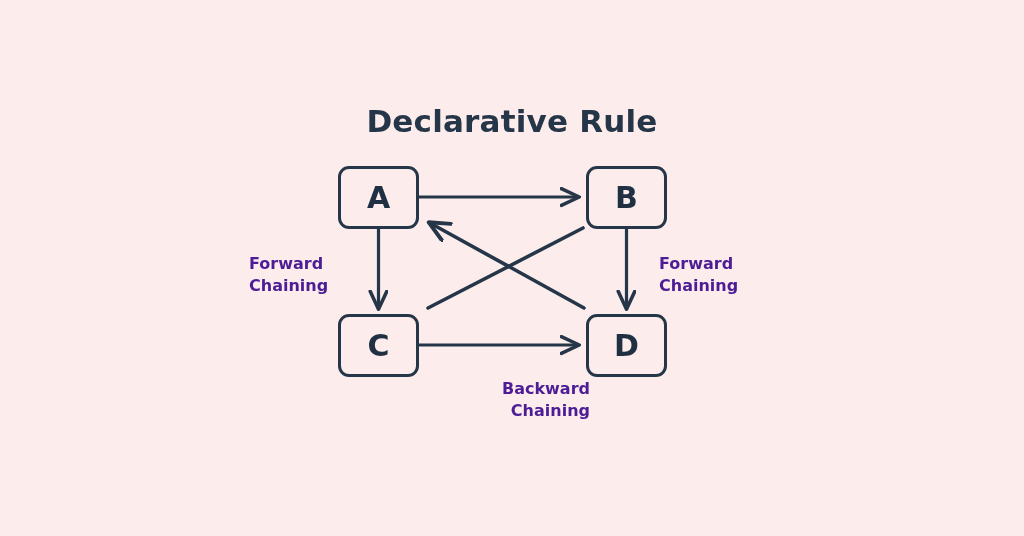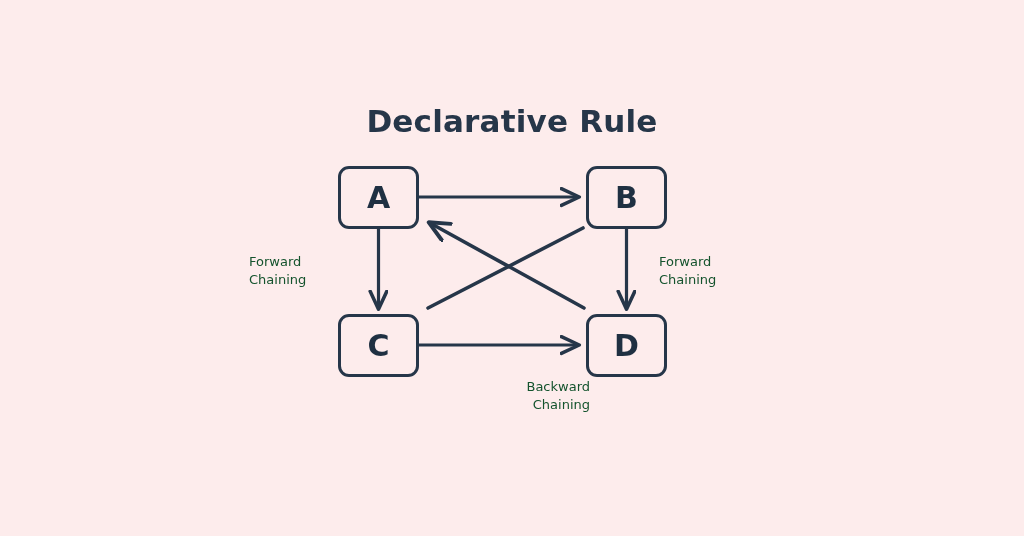--- a/index.html
+++ b/index.html
@@ -56,23 +56,23 @@
     line-height: 1;
     font-family: "DejaVu Sans", "Liberation Sans", sans-serif;
   }
   #node-a { left: 338px; top: 166px; width: 81px; height: 63px; }
   #node-b { left: 586px; top: 166px; width: 81px; height: 63px; }
   #node-c { left: 338px; top: 314px; width: 81px; height: 63px; }
   #node-d { left: 586px; top: 314px; width: 81px; height: 63px; }
 
   .edge-label {
     position: absolute;
-    color: #14532d;
-    font-size: 13px;
-    font-weight: 400;
+    color: #4c1d95;
+    font-size: 16px;
+    font-weight: 700;
     line-height: 1.38;
     white-space: pre-line;
     font-family: "DejaVu Sans", "Liberation Sans", sans-serif;
   }
   #label-left  { left: 249px; top: 253px; text-align: left; width: 150px; }
   #label-right { left: 659px; top: 253px; text-align: left; width: 150px; }
   #label-bottom{ left: 410px; top: 378px; text-align: right; width: 180px; }
 </style>
 </head>
 <body>

